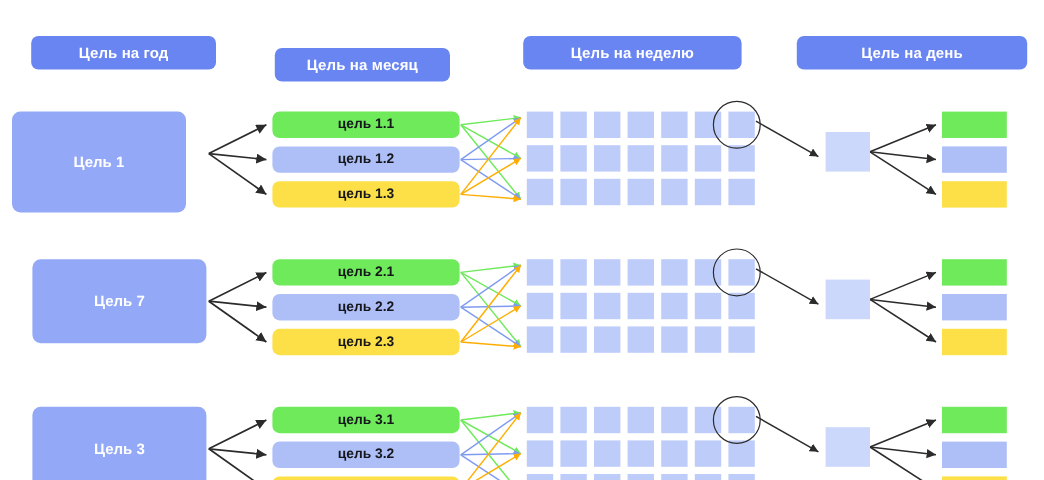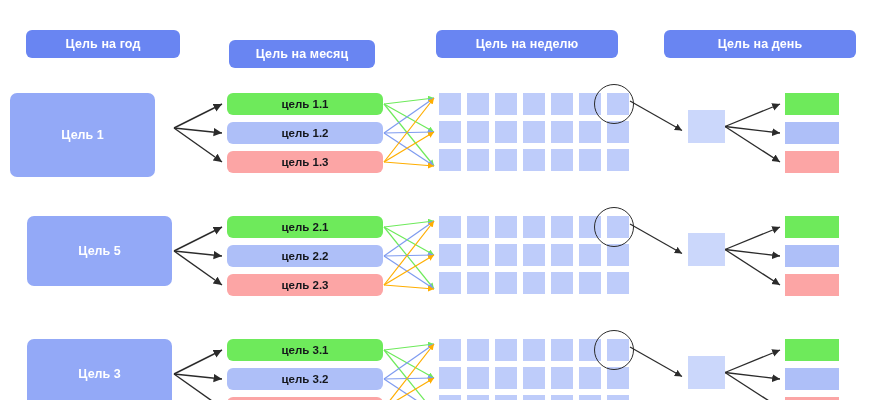--- a/index.html
+++ b/index.html
@@ -65,21 +65,21 @@
     font-size: 11.5px;
     font-weight: 700;
     color: #15171c;
     display: flex;
     align-items: center;
     justify-content: center;
     white-space: nowrap;
   }
   .c-green  { background: #6EEA5B; }
   .c-blue   { background: #AEBFF8; }
-  .c-orange { background: #fca5a5; }
+  .c-orange { background: #fde047; }
 
   
   .week-cell {
     position: absolute;
     width: 22px;
     height: 22px;
     background: #BECCFA;
   }
 
   
@@ -203,21 +203,21 @@
       <div class="week-cell" style="left: 495px; top: 149px; width: 22px; height: 22px;"></div>
       <div class="week-cell" style="left: 523px; top: 149px; width: 22px; height: 22px;"></div>
       <div class="week-cell" style="left: 551px; top: 149px; width: 22px; height: 22px;"></div>
       <div class="week-cell" style="left: 579px; top: 149px; width: 22px; height: 22px;"></div>
       <div class="week-cell" style="left: 607px; top: 149px; width: 22px; height: 22px;"></div>
       <div class="loupe" style="left: 594px; top: 84px; width: 38px; height: 38px;"></div>
       <div class="day-box" style="left: 688px; top: 110px; width: 37px; height: 33px;"></div>
       <div class="day-bar c-green" style="left: 785px; top: 93px; width: 54px; height: 22px;"></div>
       <div class="day-bar c-blue" style="left: 785px; top: 122px; width: 54px; height: 22px;"></div>
       <div class="day-bar c-orange" style="left: 785px; top: 151px; width: 54px; height: 22px;"></div>
-      <div class="year-box" style="left: 27px; top: 216px; width: 145px; height: 70px;">Цель 5</div>
+      <div class="year-box" style="left: 27px; top: 216px; width: 145px; height: 70px;">Цель 7</div>
       <div class="month-bar c-green" style="left: 227px; top: 216px; width: 156px;">цель 2.1</div>
       <div class="month-bar c-blue" style="left: 227px; top: 245px; width: 156px;">цель 2.2</div>
       <div class="month-bar c-orange" style="left: 227px; top: 274px; width: 156px;">цель 2.3</div>
       <div class="week-cell" style="left: 439px; top: 216px; width: 22px; height: 22px;"></div>
       <div class="week-cell" style="left: 467px; top: 216px; width: 22px; height: 22px;"></div>
       <div class="week-cell" style="left: 495px; top: 216px; width: 22px; height: 22px;"></div>
       <div class="week-cell" style="left: 523px; top: 216px; width: 22px; height: 22px;"></div>
       <div class="week-cell" style="left: 551px; top: 216px; width: 22px; height: 22px;"></div>
       <div class="week-cell" style="left: 579px; top: 216px; width: 22px; height: 22px;"></div>
       <div class="week-cell" style="left: 607px; top: 216px; width: 22px; height: 22px;"></div>

